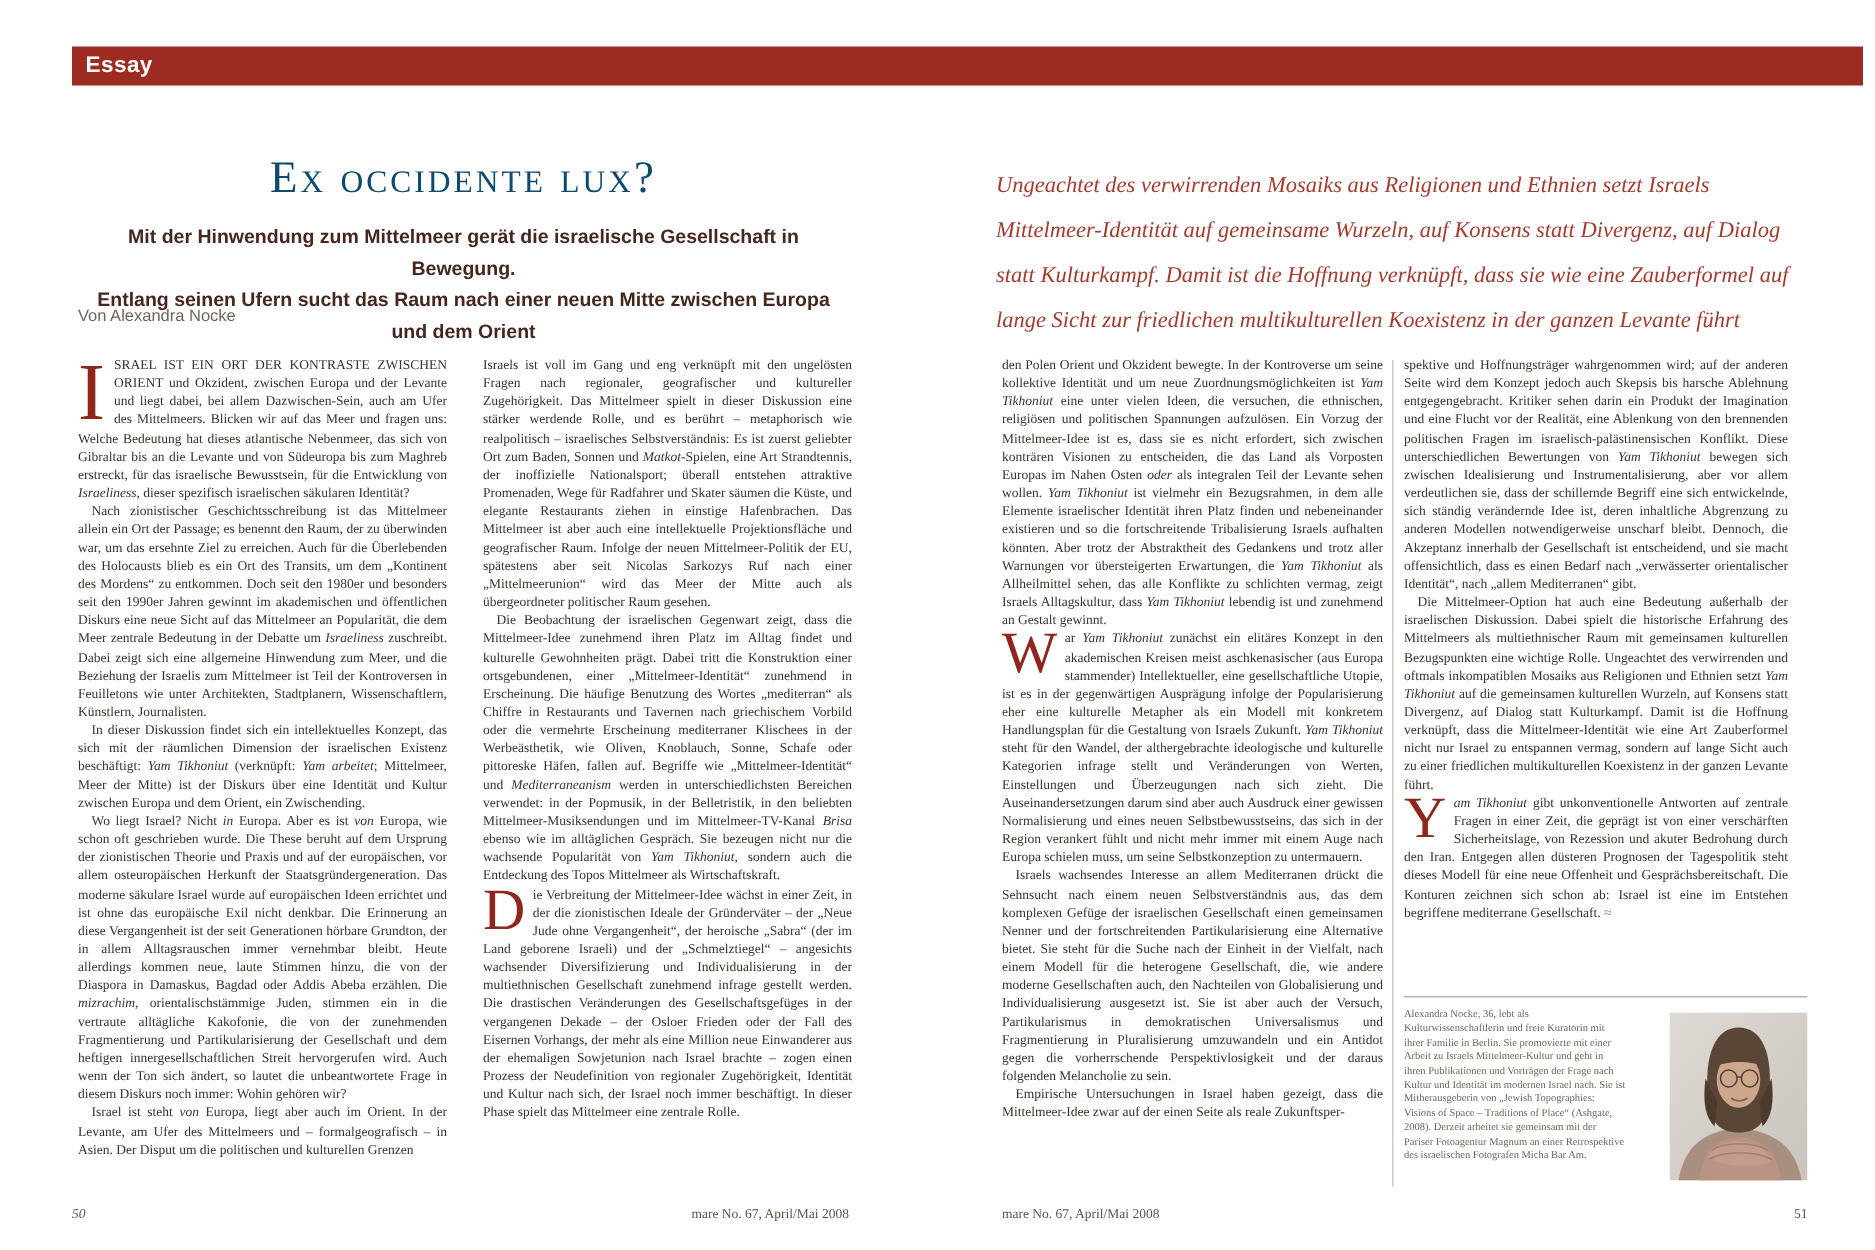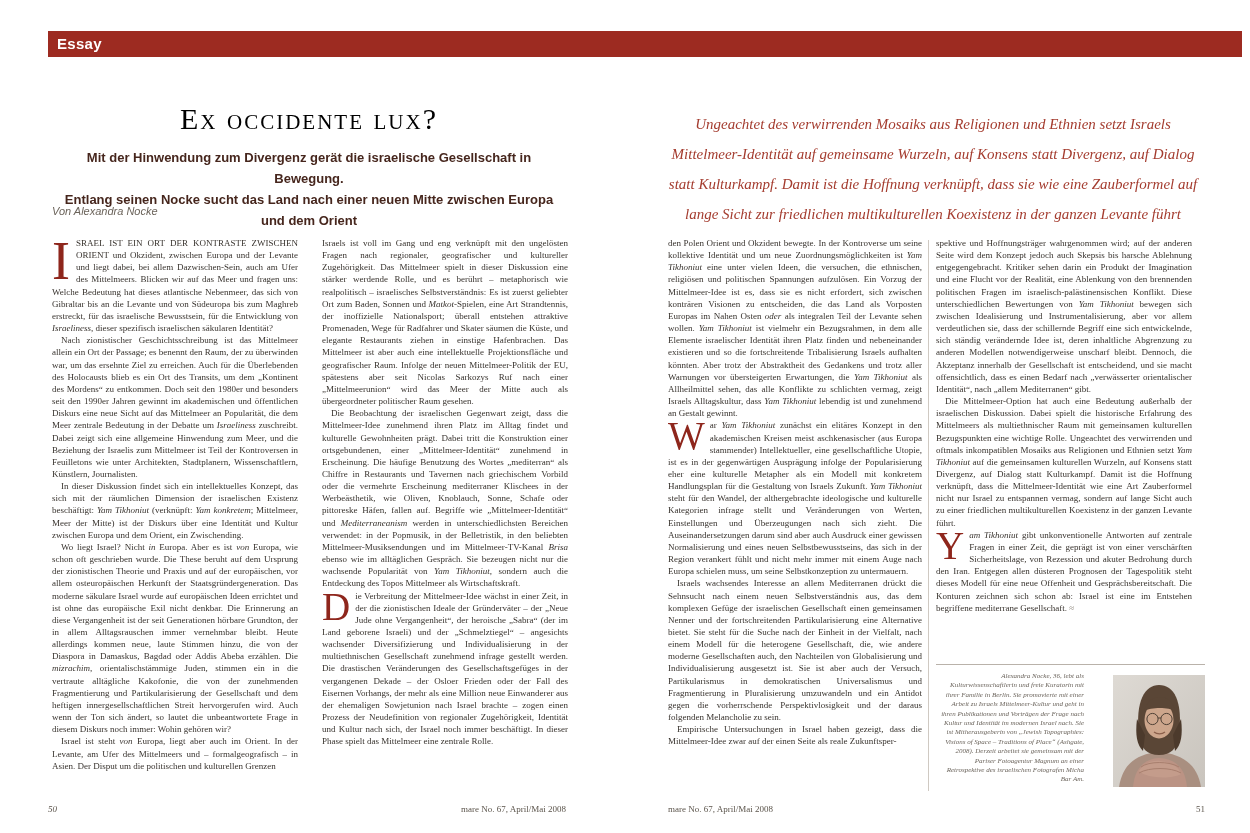--- a/index.html
+++ b/index.html
@@ -2,43 +2,43 @@
 <html lang="de"><head>
 <meta charset="utf-8">
 <style>
   html,body{margin:0;padding:0;background:#ffffff;}
   .spread{position:relative;width:1250px;height:833px;background:#ffffff;overflow:hidden;
           font-family:"Liberation Serif",serif;}
   .bar{position:absolute;left:48px;top:31px;width:1194px;height:26px;background:#9d2b21;}
   .bar .label{font-family:"Liberation Sans",sans-serif;font-weight:bold;color:#ffffff;
           font-size:15px;line-height:26px;padding-left:9px;letter-spacing:.3px;}
   .title{position:absolute;left:52px;top:102px;width:514px;text-align:center;
-          font-variant:small-caps;font-size:30px;letter-spacing:2px;color:#000000;}
+          font-variant:small-caps;font-size:30px;letter-spacing:2px;color:#0c4a6e;}
   .subtitle{position:absolute;left:52px;top:147px;width:514px;text-align:center;
           font-family:"Liberation Sans",sans-serif;font-weight:bold;font-size:13px;
           line-height:21px;color:#46261d;}
   .byline{position:absolute;left:52px;top:205px;font-family:"Liberation Sans",sans-serif;
-          font-style:italic;font-size:11px;color:#6b635a;}
-  .pullquote{position:absolute;left:664px;top:109px;width:538px;text-align:center;
+          font-size:11px;color:#6b635a;}
+  .pullquote{position:absolute;left:664px;top:109px;width:538px;text-align:left;
           font-style:italic;font-size:15px;line-height:30px;color:#a43c2f;}
   .col{position:absolute;top:237px;height:562px;overflow:hidden;text-align:justify;
           font-size:9px;line-height:12.15px;color:#38332e;hyphens:auto;-webkit-hyphens:auto;}
   .col p{margin:0;}
   .col p.indent{text-indent:9px;}
   .col i{font-style:italic;}
   .c-l1{left:52px;width:246px;}
   .c-l2{left:322px;width:246px;}
   .c-r1{left:668px;width:254px;}
   .c-r2{left:936px;width:256px;height:430px;}
   .dropcap{float:left;color:#8e261c;font-size:39px;line-height:30px;padding:2px 5px 0 0;}
   .drop4{font-size:54px;line-height:45px;padding:2px 6px 0 0;}
   .vrule{position:absolute;left:928px;top:240px;width:1px;height:551px;background:#cfc9c2;}
   .biorule{position:absolute;left:936px;top:664px;width:269px;height:1px;background:#b9b2aa;}
-  .bio{position:absolute;left:936px;top:672px;width:148px;font-style:italic;font-size:7px;
-          line-height:9.4px;color:#6b645c;text-align:right;}
+  .bio{position:absolute;left:936px;top:672px;width:148px;font-size:7px;
+          line-height:9.4px;color:#6b645c;text-align:left;}
   .photo{position:absolute;left:1113px;top:675px;width:92px;height:112px;}
   .endmark{color:#8a8379;font-style:normal;}
   .footer{position:absolute;top:804px;font-size:9px;color:#5b544b;}
   .f-left{left:48px;width:518px;}
   .f-right{left:668px;width:537px;}
   .footer .pnum-l{float:left;font-style:italic;}
   .footer .pnum-r{float:right;}
   .footer .issue-r{float:right;}
   .footer .issue-l{float:left;}
 </style>
@@ -47,32 +47,32 @@
 
 <div class="spread">
 
   <div class="bar">
     <div class="label">Essay</div>
   </div>
 
   <div class="title">Ex occidente lux?</div>
 
   <div class="subtitle">
-    <div>Mit der Hinwendung zum Divergenz gerät die israelische Gesellschaft in Bewegung.</div>
-    <div>Entlang seinen Nocke sucht das Land nach einer neuen Mitte zwischen Europa und dem Orient</div>
+    <div>Mit der Hinwendung zum Mittelmeer gerät die israelische Gesellschaft in Bewegung.</div>
+    <div>Entlang seinen Ufern sucht das Raum nach einer neuen Mitte zwischen Europa und dem Orient</div>
   </div>
 
   <div class="byline">Von Alexandra Nocke</div>
 
   <div class="pullquote">Ungeachtet des verwirrenden Mosaiks aus Religionen und Ethnien setzt Israels Mittelmeer-Identität auf gemeinsame Wurzeln, auf Konsens statt Divergenz, auf Dialog statt Kulturkampf. Damit ist die Hoffnung verknüpft, dass sie wie eine Zauberformel auf lange Sicht zur friedlichen multikulturellen Koexistenz in der ganzen Levante führt</div>
 
   <div class="col c-l1">
       <p><span class="dropcap drop4">I</span><span>SRAEL IST EIN ORT DER KONTRASTE ZWISCHEN ORIENT und Okzident, zwischen Europa und der Levante und liegt dabei, bei allem Dazwischen-Sein, auch am Ufer des Mittelmeers. Blicken wir auf das Meer und fragen uns: Welche Bedeutung hat dieses atlantische Nebenmeer, das sich von Gibraltar bis an die Levante und von Südeuropa bis zum Maghreb erstreckt, für das israelische Bewusstsein, für die Entwicklung von </span><i>Israeliness</i><span>, dieser spezifisch israelischen säkularen Identität?</span></p>
       <p class="indent"><span>Nach zionistischer Geschichtsschreibung ist das Mittelmeer allein ein Ort der Passage; es benennt den Raum, der zu überwinden war, um das ersehnte Ziel zu erreichen. Auch für die Überlebenden des Holocausts blieb es ein Ort des Transits, um dem „Kontinent des Mordens“ zu entkommen. Doch seit den 1980er und besonders seit den 1990er Jahren gewinnt im akademischen und öffentlichen Diskurs eine neue Sicht auf das Mittelmeer an Popularität, die dem Meer zentrale Bedeutung in der Debatte um </span><i>Israeliness</i><span> zuschreibt. Dabei zeigt sich eine allgemeine Hinwendung zum Meer, und die Beziehung der Israelis zum Mittelmeer ist Teil der Kontroversen in Feuilletons wie unter Architekten, Stadtplanern, Wissenschaftlern, Künstlern, Journalisten.</span></p>
-      <p class="indent"><span>In dieser Diskussion findet sich ein intellektuelles Konzept, das sich mit der räumlichen Dimension der israelischen Existenz beschäftigt: </span><i>Yam Tikhoniut</i><span> (verknüpft: </span><i>Yam konkretem</i><span>; Mittelmeer, Meer der Mitte) ist der Diskurs über eine Identität und Kultur zwischen Europa und dem Orient, ein Zwischending.</span></p>
+      <p class="indent"><span>In dieser Diskussion findet sich ein intellektuelles Konzept, das sich mit der räumlichen Dimension der israelischen Existenz beschäftigt: </span><i>Yam Tikhoniut</i><span> (verknüpft: </span><i>Yam arbeitet</i><span>; Mittelmeer, Meer der Mitte) ist der Diskurs über eine Identität und Kultur zwischen Europa und dem Orient, ein Zwischending.</span></p>
       <p class="indent"><span>Wo liegt Israel? Nicht </span><i>in</i><span> Europa. Aber es ist </span><i>von</i><span> Europa, wie schon oft geschrieben wurde. Die These beruht auf dem Ursprung der zionistischen Theorie und Praxis und auf der europäischen, vor allem osteuropäischen Herkunft der Staatsgründergeneration. Das moderne säkulare Israel wurde auf europäischen Ideen errichtet und ist ohne das europäische Exil nicht denkbar. Die Erinnerung an diese Vergangenheit ist der seit Generationen hörbare Grundton, der in allem Alltagsrauschen immer vernehmbar bleibt. Heute allerdings kommen neue, laute Stimmen hinzu, die von der Diaspora in Damaskus, Bagdad oder Addis Abeba erzählen. Die </span><i>mizrachim</i><span>, orientalischstämmige Juden, stimmen ein in die vertraute alltägliche Kakofonie, die von der zunehmenden Fragmentierung und Partikularisierung der Gesellschaft und dem heftigen innergesellschaftlichen Streit hervorgerufen wird. Auch wenn der Ton sich ändert, so lautet die unbeantwortete Frage in diesem Diskurs noch immer: Wohin gehören wir?</span></p>
       <p class="indent"><span>Israel ist steht </span><i>von</i><span> Europa, liegt aber auch im Orient. In der Levante, am Ufer des Mittelmeers und – formalgeografisch – in Asien. Der Disput um die politischen und kulturellen Grenzen</span></p>
     </div>
   <div class="col c-l2">
       <p><span>Israels ist voll im Gang und eng verknüpft mit den ungelösten Fragen nach regionaler, geografischer und kultureller Zugehörigkeit. Das Mittelmeer spielt in dieser Diskussion eine stärker werdende Rolle, und es berührt – metaphorisch wie realpolitisch – israelisches Selbstverständnis: Es ist zuerst geliebter Ort zum Baden, Sonnen und </span><i>Matkot</i><span>-Spielen, eine Art Strandtennis, der inoffizielle Nationalsport; überall entstehen attraktive Promenaden, Wege für Radfahrer und Skater säumen die Küste, und elegante Restaurants ziehen in einstige Hafenbrachen. Das Mittelmeer ist aber auch eine intellektuelle Projektionsfläche und geografischer Raum. Infolge der neuen Mittelmeer-Politik der EU, spätestens aber seit Nicolas Sarkozys Ruf nach einer „Mittelmeerunion“ wird das Meer der Mitte auch als übergeordneter politischer Raum gesehen.</span></p>
       <p class="indent"><span>Die Beobachtung der israelischen Gegenwart zeigt, dass die Mittelmeer-Idee zunehmend ihren Platz im Alltag findet und kulturelle Gewohnheiten prägt. Dabei tritt die Konstruktion einer ortsgebundenen, einer „Mittelmeer-Identität“ zunehmend in Erscheinung. Die häufige Benutzung des Wortes „mediterran“ als Chiffre in Restaurants und Tavernen nach griechischem Vorbild oder die vermehrte Erscheinung mediterraner Klischees in der Werbeästhetik, wie Oliven, Knoblauch, Sonne, Schafe oder pittoreske Häfen, fallen auf. Begriffe wie „Mittelmeer-Identität“ und </span><i>Mediterraneanism</i><span> werden in unterschiedlichsten Bereichen verwendet: in der Popmusik, in der Belletristik, in den beliebten Mittelmeer-Musiksendungen und im Mittelmeer-TV-Kanal </span><i>Brisa</i><span> ebenso wie im alltäglichen Gespräch. Sie bezeugen nicht nur die wachsende Popularität von </span><i>Yam Tikhoniut</i><span>, sondern auch die Entdeckung des Topos Mittelmeer als Wirtschaftskraft.</span></p>
       <p><span class="dropcap">D</span><span>ie Verbreitung der Mittelmeer-Idee wächst in einer Zeit, in der die zionistischen Ideale der Gründerväter – der „Neue Jude ohne Vergangenheit“, der heroische „Sabra“ (der im Land geborene Israeli) und der „Schmelztiegel“ – angesichts wachsender Diversifizierung und Individualisierung in der multiethnischen Gesellschaft zunehmend infrage gestellt werden. Die drastischen Veränderungen des Gesellschaftsgefüges in der vergangenen Dekade – der Osloer Frieden oder der Fall des Eisernen Vorhangs, der mehr als eine Million neue Einwanderer aus der ehemaligen Sowjetunion nach Israel brachte – zogen einen Prozess der Neudefinition von regionaler Zugehörigkeit, Identität und Kultur nach sich, der Israel noch immer beschäftigt. In dieser Phase spielt das Mittelmeer eine zentrale Rolle.</span></p>
     </div>
   <div class="col c-r1">
       <p><span>den Polen Orient und Okzident bewegte. In der Kontroverse um seine kollektive Identität und um neue Zuordnungsmöglichkeiten ist </span><i>Yam Tikhoniut</i><span> eine unter vielen Ideen, die versuchen, die ethnischen, religiösen und politischen Spannungen aufzulösen. Ein Vorzug der Mittelmeer-Idee ist es, dass sie es nicht erfordert, sich zwischen konträren Visionen zu entscheiden, die das Land als Vorposten Europas im Nahen Osten </span><i>oder</i><span> als integralen Teil der Levante sehen wollen. </span><i>Yam Tikhoniut</i><span> ist vielmehr ein Bezugsrahmen, in dem alle Elemente israelischer Identität ihren Platz finden und nebeneinander existieren und so die fortschreitende Tribalisierung Israels aufhalten könnten. Aber trotz der Abstraktheit des Gedankens und trotz aller Warnungen vor übersteigerten Erwartungen, die </span><i>Yam Tikhoniut</i><span> als Allheilmittel sehen, das alle Konflikte zu schlichten vermag, zeigt Israels Alltagskultur, dass </span><i>Yam Tikhoniut</i><span> lebendig ist und zunehmend an Gestalt gewinnt.</span></p>

